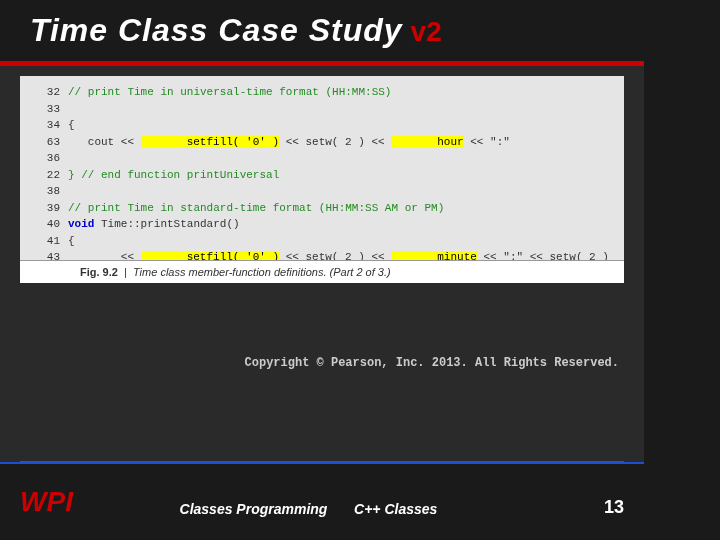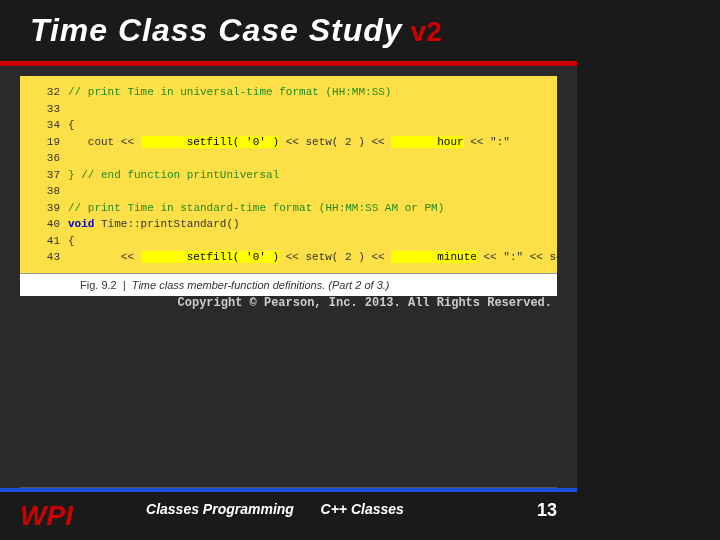--- a/index.html
+++ b/index.html
@@ -8,21 +8,21 @@
       width: 720px;
       height: 540px;
       background: #1a1a1a;
       font-family: Arial, sans-serif;
       overflow: hidden;
       position: relative;
     }
 
     
     .main-container {
-      width: 577px;
+      width: 644px;
       height: 540px;
       background: #2a2a2a;
       display: flex;
       flex-direction: column;
     }
 
     
     .title-bar {
       background: #1a1a1a;
       padding: 12px 30px 12px 30px;
@@ -47,21 +47,21 @@
 
     
     .accent-line {
       height: 5px;
       background: #cc0000;
       width: 100%;
     }
 
     
     .code-container {
-      background: #fde047;
+      background: #e5e5e5;
       margin: 10px 20px 0 20px;
       padding: 8px 12px;
       font-family: 'Courier New', Courier, monospace;
       font-size: 11px;
       line-height: 1.5;
       flex: 1;
       max-height: 270px;
       overflow: hidden;
     }
 
@@ -93,49 +93,49 @@
     .fig-caption {
       background: #ffffff;
       margin: 0 20px;
       padding: 5px 12px;
       border-top: 1px solid #999;
       font-size: 11px;
       color: #333;
       font-style: italic;
     }
 
-    .fig-bold { font-weight: normal; font-style: normal; padding-left: 48px; }
+    .fig-bold { font-weight: bold; font-style: normal; padding-left: 48px; }
 
     
     .bottom-area {
       flex: 1;
       display: flex;
       flex-direction: column;
-      justify-content: flex-start;
+      justify-content: center;
       padding-bottom: 10px;
       margin-left: 25px;
     }
 
     .copyright {
       text-align: right;
       padding-right: 25px;
       padding-bottom: 8px;
       font-size: 12px;
       color: #cccccc;
       font-family: 'Courier New', monospace;
       font-weight: bold;
     }
 
     
     .footer-bar {
       background: #1a1a1a;
       display: flex;
-      align-items: flex-start;
-      padding: 8px 20px;
-      border-top: 4px solid #1d4ed8;
+      align-items: flex-end;
+      padding: 22px 20px;
+      border-top: 2px solid #1d4ed8;
     }
 
     .wpi-logo {
       display: flex;
       align-items: center;
       margin-right: auto;
     }
 
     .wpi-text {
       font-size: 28px;
@@ -198,30 +198,30 @@
     <div class="code-line">
       <span class="line-num">33</span>
     </div>
 
     <div class="code-line">
       <span class="line-num">34</span>
       <span class="code-text">{</span>
     </div>
 
     <div class="code-line">
-      <span class="line-num">19</span>
+      <span class="line-num">63</span>
       <span class="code-text">   cout &lt;&lt; <span class="code-highlight">setfill( '0' )</span> &lt;&lt; setw( 2 ) &lt;&lt; <span class="code-highlight">hour</span> &lt;&lt; ":"</span>
     </div>
 
     <div class="code-line">
       <span class="line-num">36</span>
     </div>
 
     <div class="code-line">
-      <span class="line-num">37</span>
+      <span class="line-num">22</span>
       <span class="code-text code-comment">} // end function printUniversal</span>
     </div>
 
     <div class="code-line">
       <span class="line-num">38</span>
       <span class="code-text">&nbsp;</span>
     </div>
 
     <div class="code-line">
       <span class="line-num">39</span>

